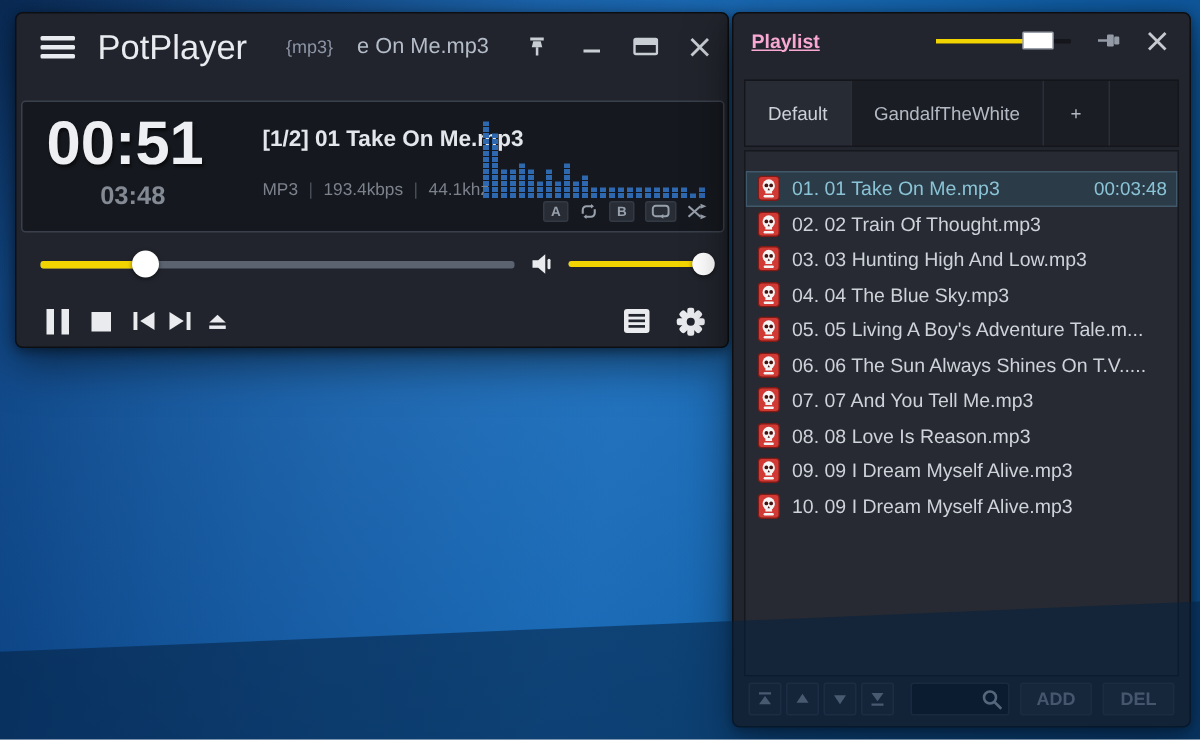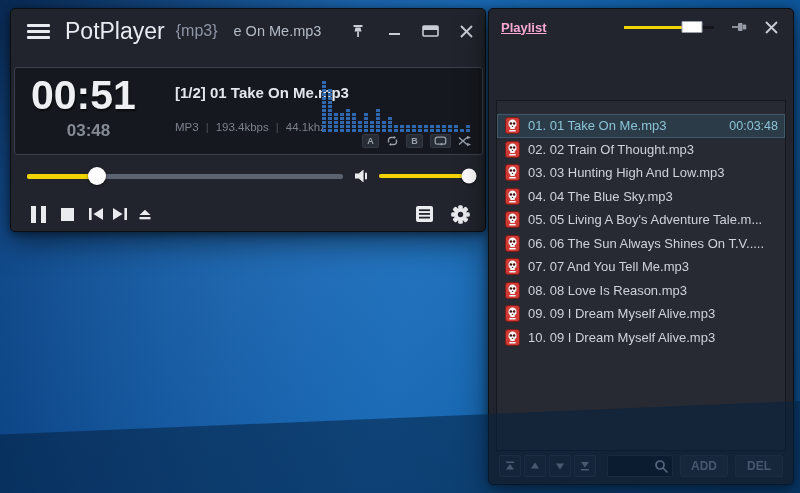--- a/index.html
+++ b/index.html
@@ -17,21 +17,21 @@
 
   .win{position:absolute;background:#21242c;border:1px solid #0c0e12;border-radius:5px;
     box-shadow:0 10px 30px rgba(0,0,0,.5),0 2px 8px rgba(0,0,0,.45);}
 
   
   .player{left:10px;top:8px;width:476px;height:224px;}
   .titlebar{display:flex;align-items:center;height:44px;padding:0 10px 0 16px;}
   .hamburger{width:23px;height:15px;display:flex;flex-direction:column;justify-content:space-between;cursor:pointer;}
   .hamburger i{display:block;height:3px;background:#e8ebef;border-radius:1px;}
   .app-title{margin-left:15px;font-size:23px;color:#e8ebef;}
-  .fmt-badge{margin-left:11px;font-size:16px;color:#8d95a6;}
+  .fmt-badge{margin-left:26px;font-size:12px;color:#8d95a6;}
   .song-title{margin-left:16px;font-size:14.5px;color:#b4bcc8;}
   .tbicons{display:flex;align-items:center;gap:18px;margin-left:auto;}
   .tbicon{display:flex;align-items:center;justify-content:center;width:18px;height:18px;cursor:pointer;}
 
   .display{position:absolute;left:3px;top:58px;width:469px;height:88px;background:#15181e;
     border:1px solid #3a404b;border-radius:3px;}
   .time-big{position:absolute;left:16px;top:7px;font-size:41px;font-weight:700;color:#edeff2;line-height:1;
     text-shadow:1px 2px 2px rgba(0,0,0,.55);}
   .time-total{position:absolute;left:16px;top:53px;width:115px;text-align:center;font-size:17px;font-weight:700;color:#848a94;}
   .track-title{position:absolute;left:160px;top:16px;font-size:15px;font-weight:700;color:#e3e7ec;white-space:nowrap;}
@@ -285,20 +285,25 @@
           </svg>
       </span>
       <span class="plclose">
         <svg width="15" height="15" viewBox="0 0 15 15" stroke="#c6cad1" stroke-width="1.9">
             <line x1="2" y1="2" x2="13" y2="13"></line>
             <line x1="13" y1="2" x2="2" y2="13"></line>
           </svg>
       </span>
     </div>
 
+    <div class="tabs">
+      <div class="tab active">Default</div>
+      <div class="tab">GandalfTheWhite</div>
+      <div class="tab addtab">+</div>
+    </div>
 
     <div class="pllist">
         <div class="row selected">
     <span class="skull">
       <svg width="15" height="17" viewBox="0 0 15 17">
               <rect x="0.5" y="0.5" width="14" height="16" rx="2.5" fill="#d13a34" stroke="#7e1b17"></rect>
               <ellipse cx="7.5" cy="6.8" rx="4.1" ry="4.3" fill="#f4f4f4"></ellipse>
               <rect x="5.3" y="9.6" width="4.4" height="2.4" fill="#f4f4f4"></rect>
               <circle cx="5.9" cy="6.6" r="1.25" fill="#45100d"></circle>
               <circle cx="9.1" cy="6.6" r="1.25" fill="#45100d"></circle>

